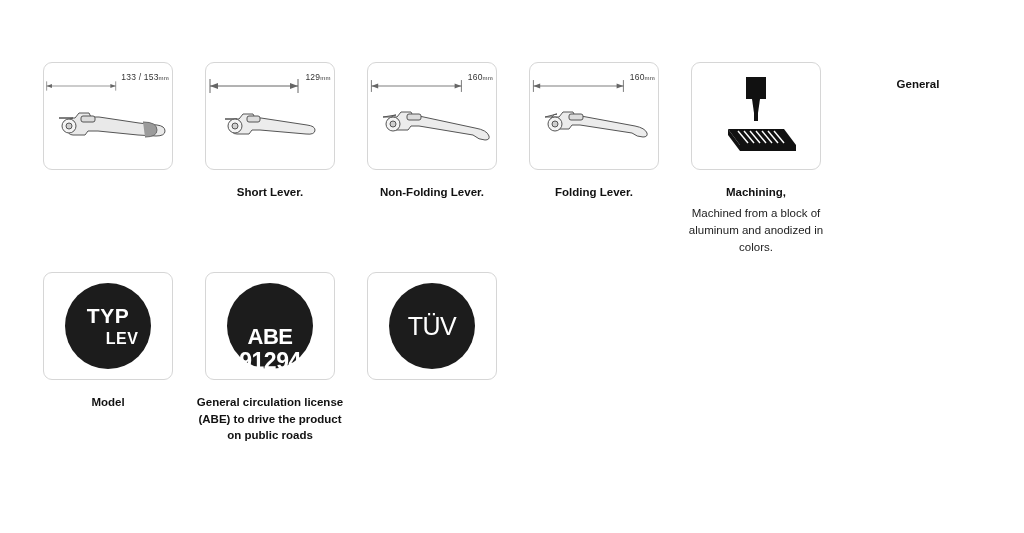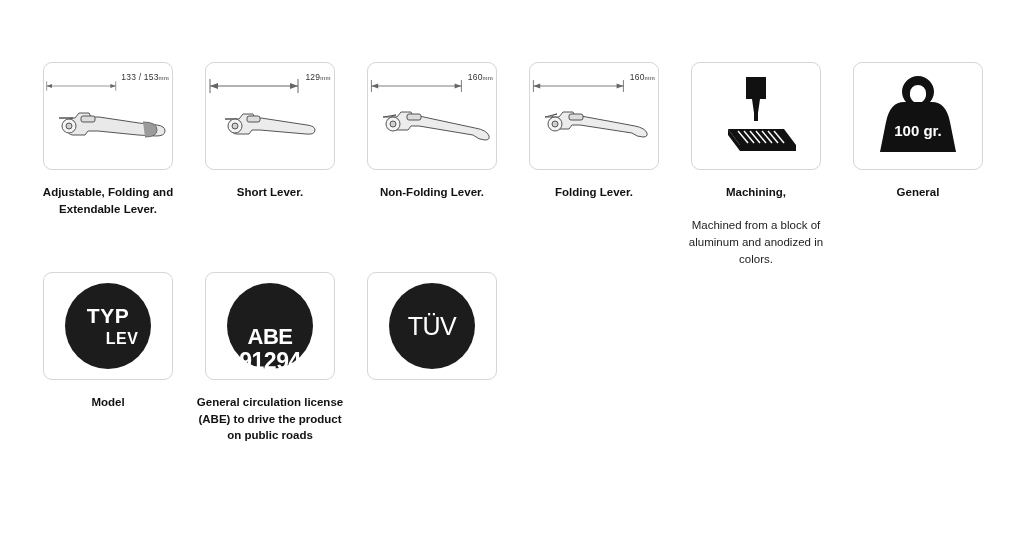--- a/index.html
+++ b/index.html
@@ -52,21 +52,21 @@
   .caption {
     margin-top: 14px;
     text-align: center;
     font-size: 11.5px;
     font-weight: bold;
     line-height: 1.45;
     color: #111;
     width: 148px;
   }
   .subcaption {
-    margin-top: 16px;
+    margin-top: 4px;
     text-align: center;
     font-size: 11.5px;
     font-weight: normal;
     line-height: 1.5;
     color: #222;
     width: 150px;
   }
 
   
   .dim {
@@ -140,21 +140,20 @@
         <svg class="lever-svg" width="122" height="60" viewBox="0 0 122 60" style="margin-top:20px">
           <g stroke="#555" stroke-width="1" fill="#e9e9e9">
             <path d="M12 22 h16 l4 -5 h10 l2 4 h8 l40 6 l18 2 q8 1 8 6 q0 5 -9 5 l-18 -1 l-40 -4 h-10 l-3 4 h-12 q-6 0 -6 -8 q0 -9 6 -9 z"></path>
             <circle cx="22" cy="30" r="7" fill="#f4f4f4"></circle>
             <circle cx="22" cy="30" r="3" fill="#cfcfcf"></circle>
             <rect x="34" y="20" width="14" height="6" rx="2" fill="#dcdcdc"></rect>
             <path d="M96 26 q14 0 14 8 q0 7 -12 7" fill="#9b9b9b" stroke="#6a6a6a"></path>
           </g>
         </svg>
       </div>
-      <div class="caption">Adjustable, Folding and Extendable Lever.</div>
     </div>
 
     <div class="cell">
       <div class="tile">
         <div class="dim">
           <svg width="96" height="18" viewBox="0 0 96 18">
             <line x1="4" y1="2" x2="4" y2="16" stroke="#666" stroke-width="1"></line>
             <line x1="92" y1="2" x2="92" y2="16" stroke="#666" stroke-width="1"></line>
             <line x1="4" y1="9" x2="92" y2="9" stroke="#666" stroke-width="1"></line>
             <polygon points="4,9 12,6 12,12" fill="#666"></polygon>
@@ -242,27 +241,20 @@
           </g>
           <polygon points="32,72 88,72 88,78 32,78" fill="#111"></polygon>
           <polygon points="20,56 32,72 32,78 20,62" fill="#111"></polygon>
         </svg>
       </div>
       <div class="caption">Machining,</div>
       <div class="subcaption">Machined from a block of aluminum and anodized in colors.</div>
     </div>
 
     <div class="cell">
-      <div class="tile">
-        <svg width="96" height="92" viewBox="0 0 96 92">
-          <path d="M48 6 a16 16 0 0 1 16 16 a16 16 0 0 1 -4 10 h-8 a10 10 0 0 0 4 -9 a8 8 0 0 0 -8 -8 a8 8 0 0 0 -8 8 a10 10 0 0 0 4 9 h-8 a16 16 0 0 1 -4 -10 a16 16 0 0 1 16 -16 z" fill="#111"></path>
-          <path d="M34 32 h28 q14 0 18 20 l6 30 h-76 l6 -30 q4 -20 18 -20 z" fill="#111"></path>
-          <text x="48" y="66" text-anchor="middle" class="weight-text" fill="#ffffff" font-family="Liberation Sans, sans-serif" font-size="15" font-weight="bold">100 gr.</text>
-        </svg>
-      </div>
       <div class="caption">General</div>
     </div>
 
   </div>
 
   <div class="row row-2">
 
     <div class="cell">
       <div class="tile">
         <div class="badge-circle">

